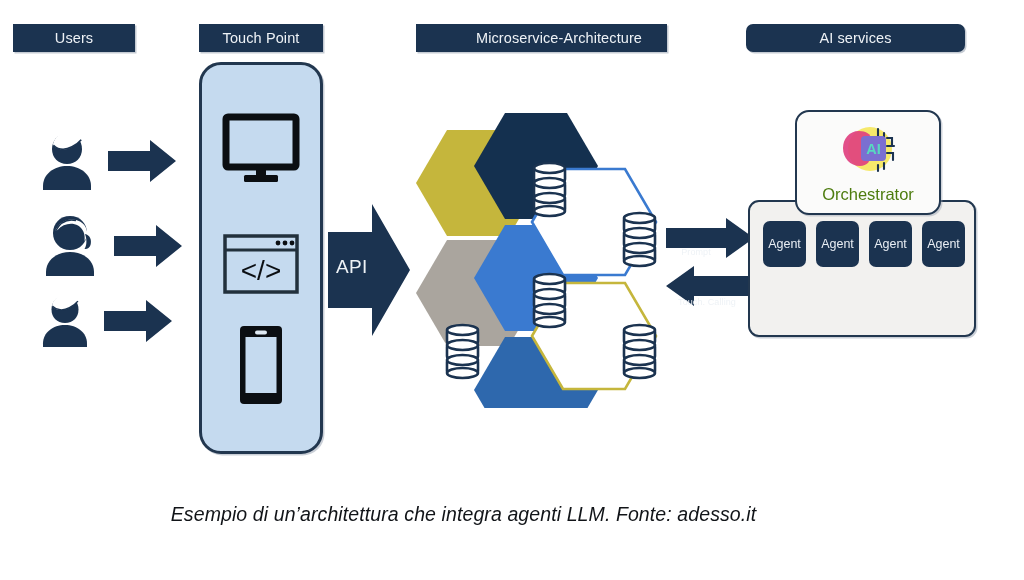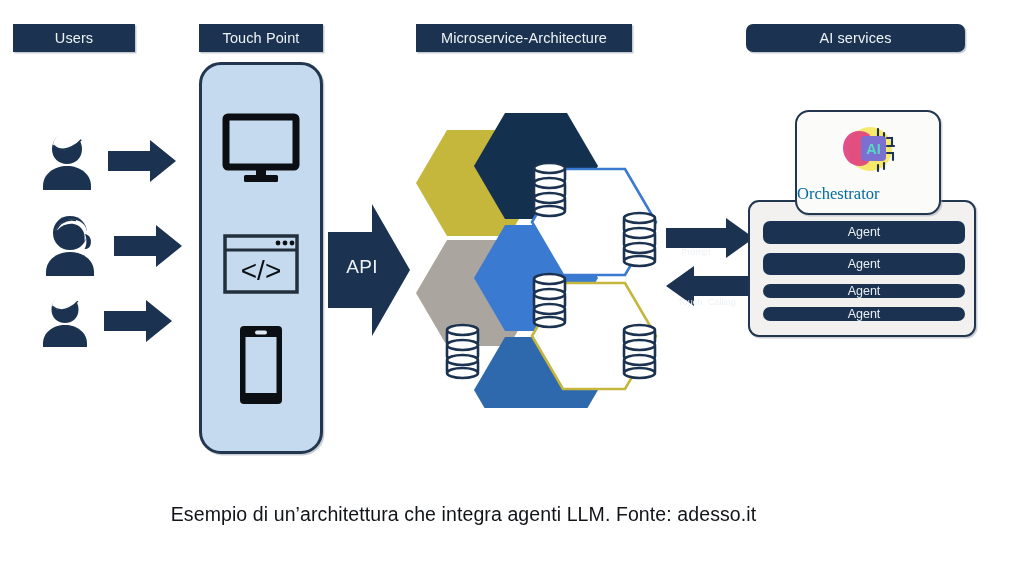--- a/index.html
+++ b/index.html
@@ -30,21 +30,21 @@
     display: flex;
     align-items: center;
     justify-content: center;
     font-size: 14.5px;
     letter-spacing: .1px;
     height: 28px;
     box-shadow: 1.5px 1.5px 0 rgba(150,160,175,.55);
   }
   #hdr-users      { left: 13px;  top: 24px; width: 122px; }
   #hdr-touch      { left: 199px; top: 24px; width: 124px; }
-  #hdr-micro      { left: 416px; top: 24px; width: 216px; }
+  #hdr-micro      { left: 416px; top: 24px; width: 216px; padding-left: 35px; }
   #hdr-ai         { left: 746px; top: 24px; width: 219px; border-radius: 7px; }
 
   
   .users-col {
     position: absolute;
     left: 34px; top: 128px;
     width: 160px; height: 238px;
   }
   .user-row {
     position: absolute;
@@ -83,21 +83,20 @@
   
   #api-arrow {
     position: absolute;
     left: 326px; top: 202px;
     width: 86px; height: 136px;
   }
   #api-label {
     position: absolute;
     left: 336px; top: 256px;
     width: 52px;
-    text-align: center;
     color: #eef2f6;
     font-size: 19px;
     letter-spacing: .3px;
   }
 
   
   #hex-field {
     position: absolute;
     left: 390px; top: 108px;
     width: 290px; height: 300px;
@@ -130,21 +129,21 @@
     border: 2.5px solid #22374f;
     border-radius: 11px;
     box-sizing: border-box;
     box-shadow: 1.5px 1.5px 0 rgba(150,160,175,.5);
   }
   .agent-grid {
     position: absolute;
     left: 13px; top: 19px;
     width: 202px; height: 100px;
     display: grid;
-    grid-template-columns: 1fr;
+    grid-template-columns: 1fr 1fr 1fr 1fr;
     grid-template-rows: 1fr 1fr;
     gap: 9px 10px;
   }
   .agent-box {
     background: #1b3350;
     border-radius: 7px;
     color: #e9eef4;
     display: flex;
     align-items: center;
     justify-content: center;
@@ -158,37 +157,38 @@
     border: 2.5px solid #22374f;
     border-radius: 14px;
     box-sizing: border-box;
     z-index: 4;
     box-shadow: 1.5px 1.5px 0 rgba(150,160,175,.45);
   }
   .orch-label {
     position: absolute;
     left: 0; right: 0;
     bottom: 9px;
+    text-align: center;
     font-size: 16.5px;
-    color: #0369a1;
-    font-family: Liberation Serif, serif;
+    color: #4d7c0f;
   }
   .ai-chip {
     position: absolute;
     left: 50%;
     top: 7px;
     transform: translateX(-50%);
   }
 
   
   #caption {
     position: absolute;
     left: 0; top: 503px;
     width: 927px;
     text-align: center;
+    font-style: italic;
     font-size: 19.5px;
     color: #111418;
     letter-spacing: .1px;
   }
 </style>
 </head>
 <body>
 
 <div class="stage">
 

